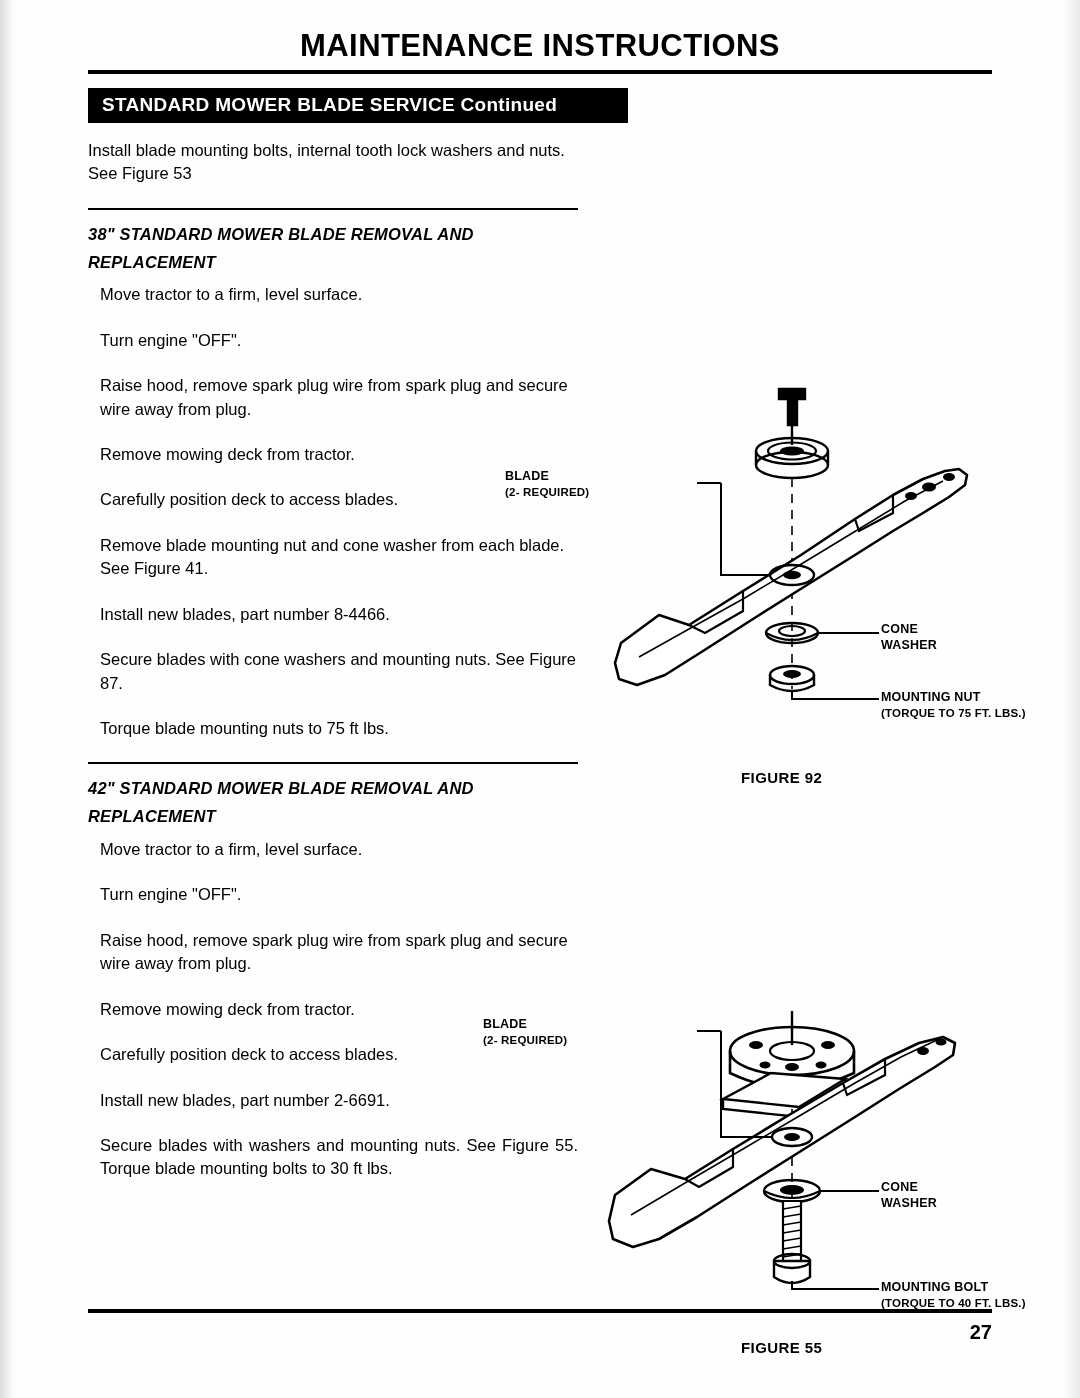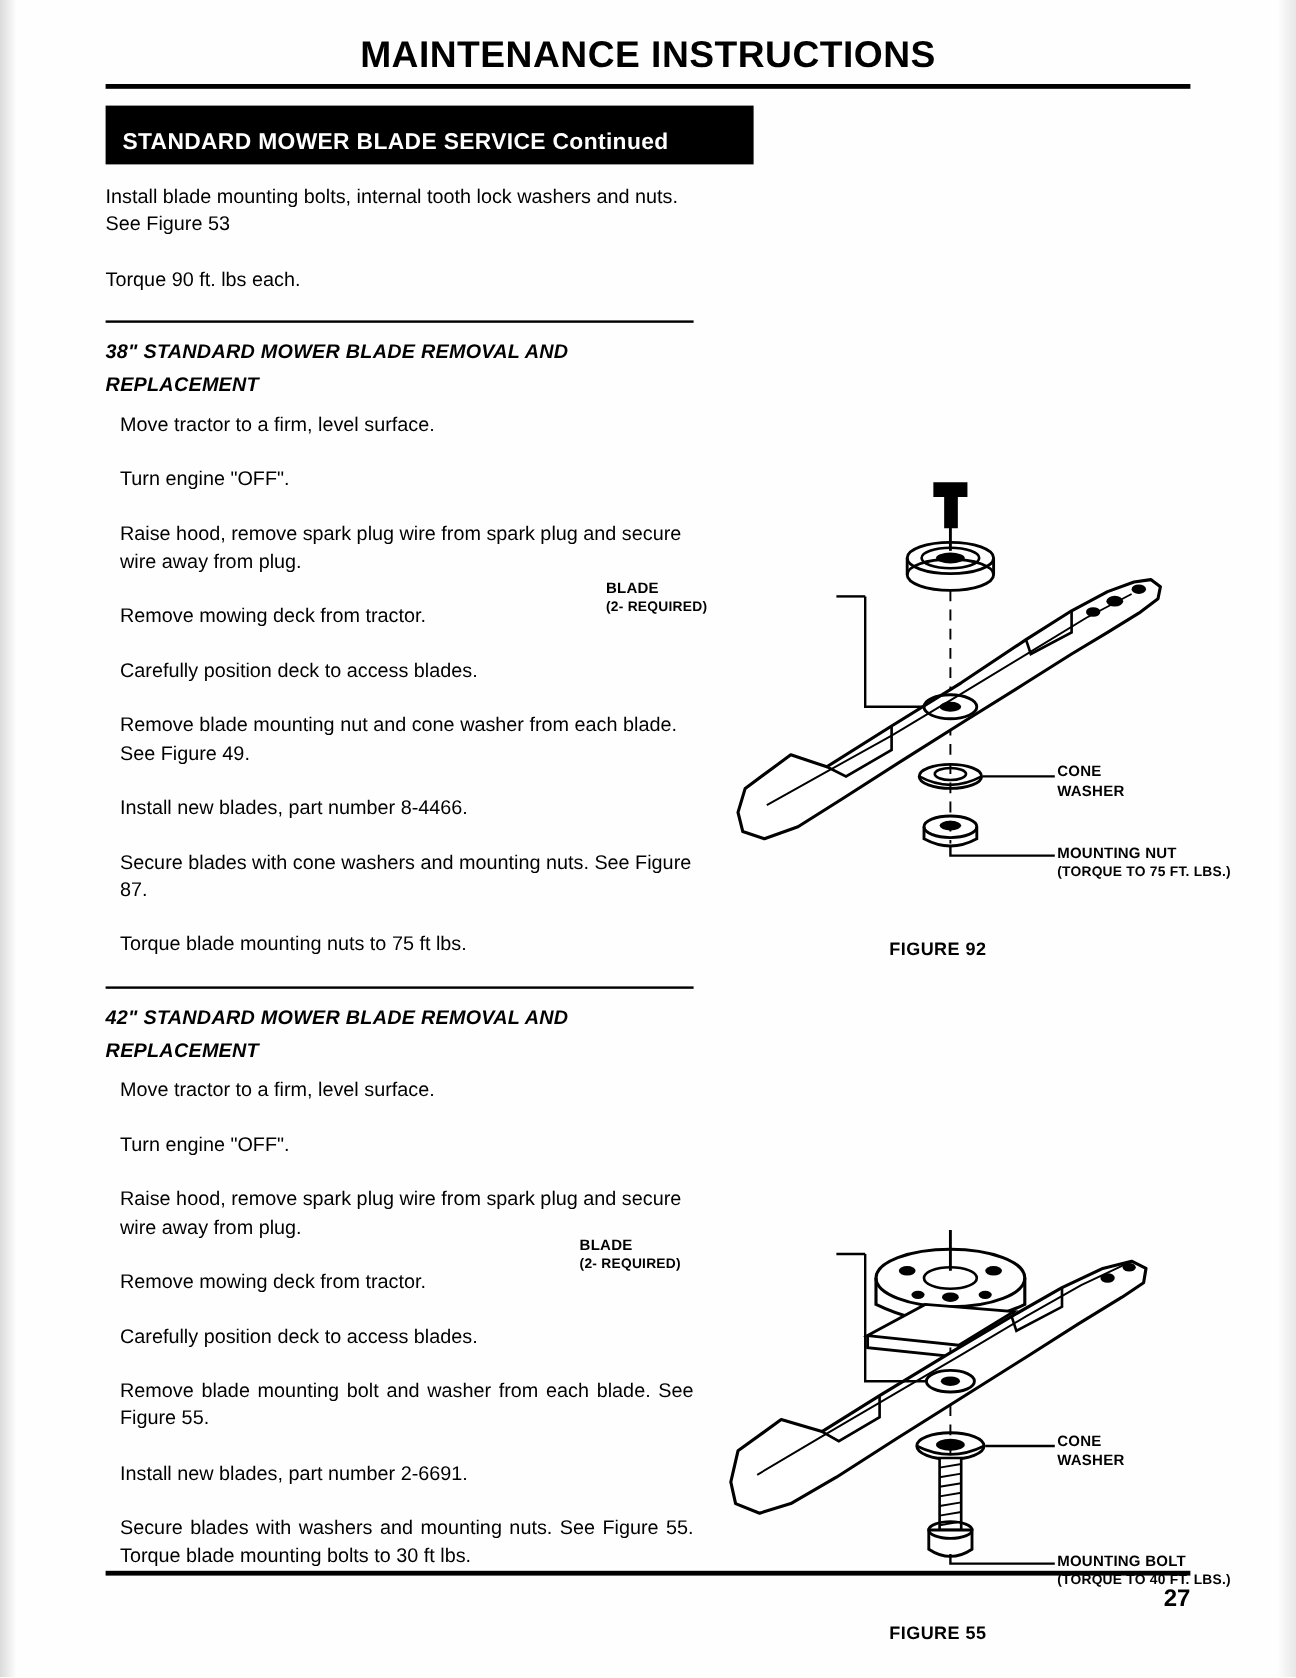--- a/index.html
+++ b/index.html
@@ -66,21 +66,21 @@
     margin: 14px 0 14px 0;
   }
 
   .section-banner {
     display: block;
     background: #000;
     color: #fff;
     font-weight: bold;
     font-size: 19px;
     letter-spacing: .3px;
-    padding: 20px 10px 7px 14px;
+    padding: 6px 10px 7px 14px;
     width: 540px;
     box-sizing: border-box;
   }
 
   .columns {
     position: relative;
     margin-top: 16px;
   }
 
   .col-left {
@@ -151,48 +151,46 @@
     <h1 class="doc-title">MAINTENANCE INSTRUCTIONS</h1>
     <hr class="rule-heavy">
 
     <div class="section-banner">STANDARD MOWER BLADE SERVICE Continued</div>
 
     <div class="columns">
 
       <div class="col-left">
 
         <p class="body" style="margin-top:2px;">Install blade mounting bolts, internal tooth lock washers and nuts. See Figure 53</p>
-        <p class="body">Torque 90 ft. lbs each.</p>
 
         <hr class="rule-thin">
 
         <div class="sub-head">38" STANDARD MOWER BLADE REMOVAL AND</div>
         <div class="sub-head" style="margin-bottom:10px;">REPLACEMENT</div>
 
         <p class="body indent">Move tractor to a firm, level surface.</p>
         <p class="body indent">Turn engine "OFF".</p>
         <p class="body indent">Raise hood, remove spark plug wire from spark plug and secure wire away from plug.</p>
         <p class="body indent">Remove mowing deck from tractor.</p>
         <p class="body indent">Carefully position deck to access blades.</p>
-        <p class="body indent">Remove blade mounting nut and cone washer from each blade. See Figure 49.</p>
+        <p class="body indent">Remove blade mounting nut and cone washer from each blade. See Figure 41.</p>
         <p class="body indent">Install new blades, part number 8-4466.</p>
         <p class="body indent">Secure blades with cone washers and mounting nuts. See Figure 87.</p>
         <p class="body indent">Torque blade mounting nuts to 75 ft lbs.</p>
 
         <hr class="rule-thin" style="margin-top:6px;">
 
         <div class="sub-head">42" STANDARD MOWER BLADE REMOVAL AND</div>
         <div class="sub-head" style="margin-bottom:10px;">REPLACEMENT</div>
 
         <p class="body indent">Move tractor to a firm, level surface.</p>
         <p class="body indent">Turn engine "OFF".</p>
         <p class="body indent">Raise hood, remove spark plug wire from spark plug and secure wire away from plug.</p>
         <p class="body indent">Remove mowing deck from tractor.</p>
         <p class="body indent">Carefully position deck to access blades.</p>
-        <p class="body indent justify">Remove blade mounting bolt and washer from each blade. See Figure 55.</p>
         <p class="body indent">Install new blades, part number 2-6691.</p>
         <p class="body indent justify">Secure blades with washers and mounting nuts. See Figure 55. Torque blade mounting bolts to 30 ft lbs.</p>
       </div>
 
       <div class="figure-area">
 
         <div style="position:relative; height:640px; margin-top:240px;">
           <svg width="400" height="400" viewBox="0 0 400 400">
 
             <g fill="none" stroke="#000" stroke-width="2.4">

